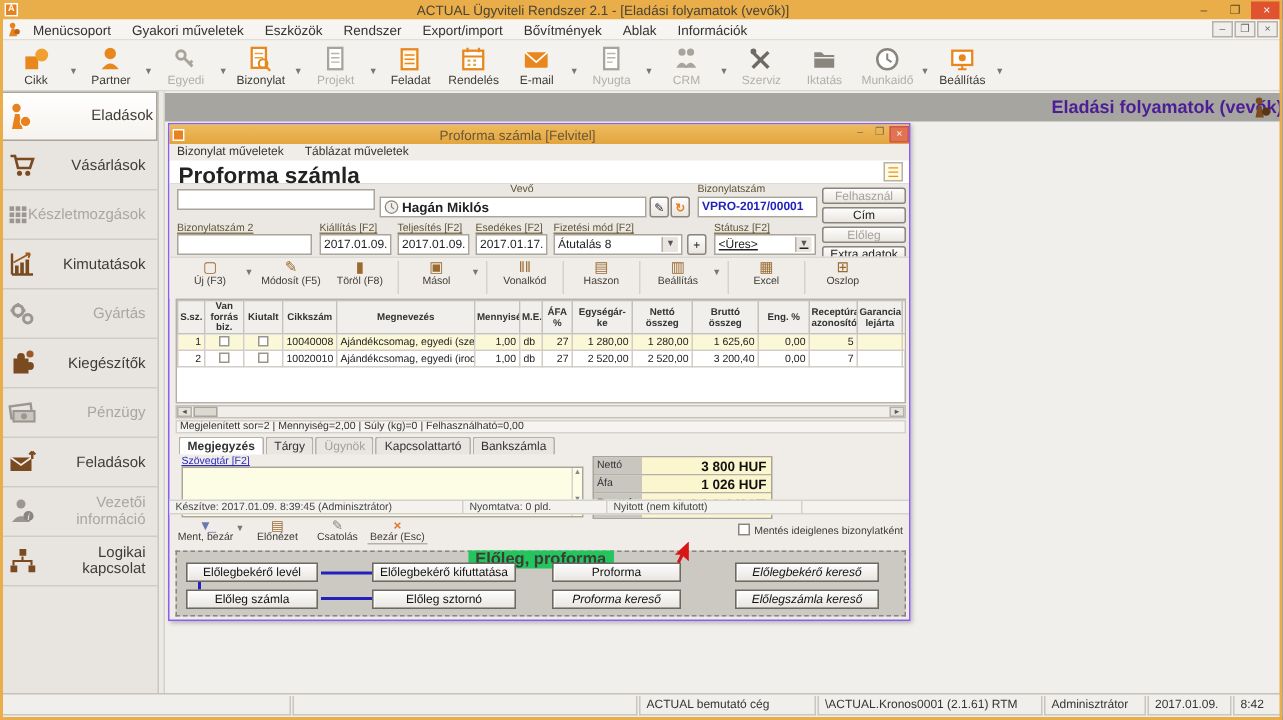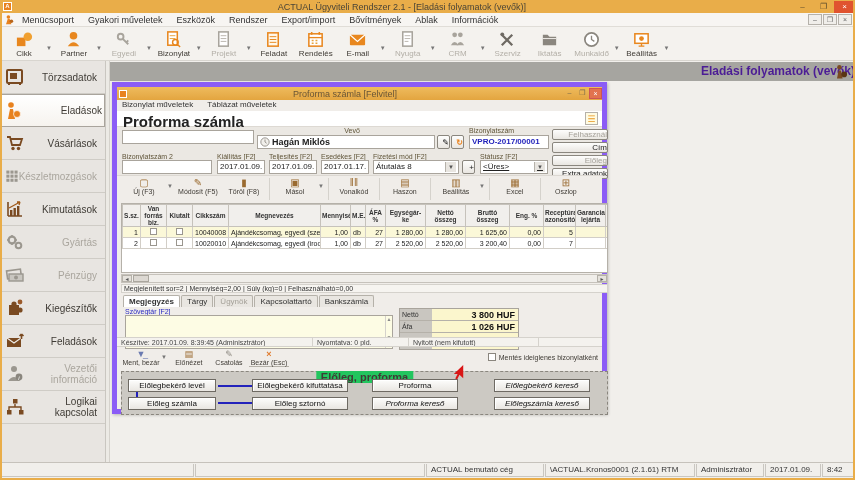--- a/index.html
+++ b/index.html
@@ -27,37 +27,37 @@
   .content{position:absolute;left:0;top:61px;width:855px;height:401px;}
   .sidebar{position:absolute;left:0;top:0;width:106px;height:100%;background:#e8e5e1;border-right:1px solid #c9c6c0;}
   .sitem{height:33px;border-bottom:1px solid #cfccc6;display:flex;align-items:center;padding:0 8px 0 5px;}
   .sitem .slbl{flex:1;text-align:right;font-size:10px;color:#3f3b35;}
   .sitem.dis .slbl{color:#aaa69e;}
   .sitem.sel{background:linear-gradient(#ffffff,#f6f3ee);}
   .splitter{position:absolute;left:106px;top:0;width:4px;height:100%;background:#eceae5;border-right:1px solid #d5d2cc;}
   .main{position:absolute;left:110px;top:0;right:0;height:100%;background:#f1efeb;}
   .mainhdr{position:absolute;left:0;top:1px;right:0;height:19px;background:#a6a5a0;color:#4c1d95;font-size:12px;font-weight:bold;line-height:19px;padding-left:8px;text-align:right;}
   
-  .dlg{position:absolute;left:2px;top:21px;width:495px;height:332px;background:#f0ede9;border:5px solid #8b5cf6;box-shadow:1px 1px 3px rgba(0,0,0,.25);}
+  .dlg{position:absolute;left:2px;top:21px;width:495px;height:332px;background:#f0ede9;border:1px solid #8b5cf6;box-shadow:1px 1px 3px rgba(0,0,0,.25);}
   .dtitle{position:absolute;left:0;top:0;width:100%;height:13px;background:linear-gradient(#eebb5e,#e3a53f);display:flex;align-items:center;}
   .dico{width:8px;height:8px;background:#e8821e;border:1px solid #fff;margin-left:2px;}
   .dtitle .txt{flex:1;text-align:center;font-size:9px;color:#6a5636;}
   .dbtn{width:13px;height:11px;font-size:7px;line-height:10px;text-align:center;color:#7a6a4a;}
   .dbtn.close{background:#e2734f;color:#fff;border:1px solid #c55;}
   .dmenu{position:absolute;left:0;top:13px;width:100%;height:11px;font-size:8px;color:#333;display:flex;gap:14px;padding-left:5px;background:#f0ede9;}
   .dhead{position:absolute;left:0;top:24px;width:100%;height:16px;background:#fff;border-bottom:1px solid #ddd9d3;}
   .dhead .h{font-size:15px;font-weight:bold;color:#222;padding:2px 0 0 6px;}
   .docicon{position:absolute;right:4px;top:1px;width:13px;height:13px;border:1px solid #b5b1a9;background:#fffbe2;color:#e8971e;font-size:9px;line-height:12px;text-align:center;}
   .dform{position:absolute;left:0;top:40px;width:100%;height:48px;background:#ebe8e3;}
   .inp{background:#fff;border:1px solid #a9a49c;font-size:8px;color:#222;padding:1px 2px;overflow:hidden;white-space:nowrap;}
   .flabel{position:absolute;font-size:7px;color:#5f5438;white-space:nowrap;text-decoration:underline;text-decoration-color:#8a7c56;}
   .sel{background:#fff;border:1px solid #a9a49c;font-size:8px;color:#222;padding:1px 2px;display:flex;}
   .sel .v{flex:1;overflow:hidden;white-space:nowrap;}
   .sel .a{width:11px;background:#e8e5e0;border-left:1px solid #b5b1a9;text-align:center;font-size:6px;color:#555;line-height:10px;}
-  .sbtn{position:absolute;width:56px;height:11px;background:linear-gradient(#fdfdfc,#e9e6e1);border:1px solid #8a867e;border-radius:2px;font-size:8px;text-align:right;color:#222;line-height:10px;}
+  .sbtn{position:absolute;width:56px;height:11px;background:linear-gradient(#fdfdfc,#e9e6e1);border:1px solid #8a867e;border-radius:2px;font-size:8px;text-align:center;color:#222;line-height:10px;}
   .sbtn.dis{color:#a5a199;}
   .cb{display:inline-block;width:8px;height:8px;background:#fff;border:1px solid #8a867e;font-size:7px;line-height:7px;text-align:center;vertical-align:-1px;color:#2e8b2e;font-weight:bold;}
   .cblbl{font-size:7px;color:#3f3b35;margin-left:3px;}
   
   .tb2{position:absolute;left:0;top:88px;width:100%;height:28px;background:#f0ede9;border-top:1px solid #dcd8d2;display:flex;align-items:flex-start;padding:1px 0 0 4px;}
   .tb2 .b{display:flex;flex-direction:column;align-items:center;min-width:46px;padding:0 2px;}
   .tb2 .ic{font-size:10px;line-height:11px;color:#9a6a2f;}
   .tb2 .bl{font-size:7px;color:#3f3b35;white-space:nowrap;}
   .vsep{width:1px;height:22px;background:#d5d2cc;margin:1px 2px;}
   
@@ -258,28 +258,20 @@
           <path d="M7,17 h6 M10,14 v3" stroke="#e8871e" stroke-width="1.4"></path>
         </svg>
       <span class="lbl">Beállítás</span>
     </div>
       <span class="dd">▼</span>
   </div>
 
   <div class="content">
 
     <div class="sidebar">
-      <div class="sitem">
-        <svg width="20" height="20" viewBox="0 0 20 20">
-            <rect x="2" y="3" width="15" height="13" rx="1" fill="none" stroke="#7a4a21" stroke-width="2"></rect>
-            <rect x="5" y="6" width="7" height="6" fill="#7a4a21"></rect>
-            <path d="M4,16 v2 M15,16 v2" stroke="#7a4a21" stroke-width="2"></path>
-          </svg>
-        <span class="slbl">Törzsadatok</span>
-      </div>
       <div class="sitem sel">
         <svg width="20" height="20" viewBox="0 0 20 20">
             <circle cx="8" cy="4" r="2.8" fill="#e8821e"></circle>
             <path d="M5,18 L7,8 h3 l2,10 z" fill="#e8821e"></path>
             <circle cx="14" cy="13" r="3.5" fill="#e8821e" stroke="#fff" stroke-width="0.7"></circle>
           </svg>
         <span class="slbl">Eladások</span>
       </div>
       <div class="sitem">
         <svg width="20" height="20" viewBox="0 0 20 20">
@@ -316,36 +308,36 @@
         <span class="slbl">Kimutatások</span>
       </div>
       <div class="sitem dis">
         <svg width="20" height="20" viewBox="0 0 20 20">
             <circle cx="7" cy="8" r="3.4" fill="none" stroke="#9b978f" stroke-width="2.2"></circle>
             <circle cx="13.5" cy="13.5" r="2.8" fill="none" stroke="#9b978f" stroke-width="2"></circle>
             <path d="M7,3 v2 M7,11 v2 M2,8 h2 M10,8 h2" stroke="#9b978f" stroke-width="1.6"></path>
           </svg>
         <span class="slbl">Gyártás</span>
       </div>
-      <div class="sitem dis">
-        <svg width="20" height="20" viewBox="0 0 20 20">
-            <rect x="2" y="5" width="14" height="8" fill="none" stroke="#9b978f" stroke-width="1.6" transform="rotate(-8 9 9)"></rect>
-            <rect x="4" y="9" width="14" height="7" fill="#c9c6c0" stroke="#9b978f" stroke-width="1.4"></rect>
-            <circle cx="11" cy="12.5" r="2" fill="#9b978f"></circle>
-          </svg>
-        <span class="slbl">Pénzügy</span>
-      </div>
       <div class="sitem">
         <svg width="20" height="20" viewBox="0 0 20 20">
             <rect x="4" y="7" width="10" height="10" fill="#7a4a21"></rect>
             <circle cx="9" cy="6" r="2.6" fill="#7a4a21"></circle>
             <circle cx="15" cy="12" r="2.6" fill="#7a4a21"></circle>
             <circle cx="15" cy="4" r="2.4" fill="#9b5a2a"></circle>
           </svg>
         <span class="slbl">Kiegészítők</span>
+      </div>
+      <div class="sitem dis">
+        <svg width="20" height="20" viewBox="0 0 20 20">
+            <rect x="2" y="5" width="14" height="8" fill="none" stroke="#9b978f" stroke-width="1.6" transform="rotate(-8 9 9)"></rect>
+            <rect x="4" y="9" width="14" height="7" fill="#c9c6c0" stroke="#9b978f" stroke-width="1.4"></rect>
+            <circle cx="11" cy="12.5" r="2" fill="#9b978f"></circle>
+          </svg>
+        <span class="slbl">Pénzügy</span>
       </div>
       <div class="sitem">
         <svg width="20" height="20" viewBox="0 0 20 20">
             <rect x="2" y="7" width="14" height="9" fill="#7a4a21"></rect>
             <path d="M2,7 l7,5 7,-5" stroke="#f1efeb" stroke-width="1.1" fill="none"></path>
             <path d="M16.5,8 v-5 m0,0 l-2,2 m2,-2 l2,2" stroke="#7a4a21" stroke-width="1.6" fill="none"></path>
           </svg>
         <span class="slbl">Feladások</span>
       </div>
       <div class="sitem dis">

